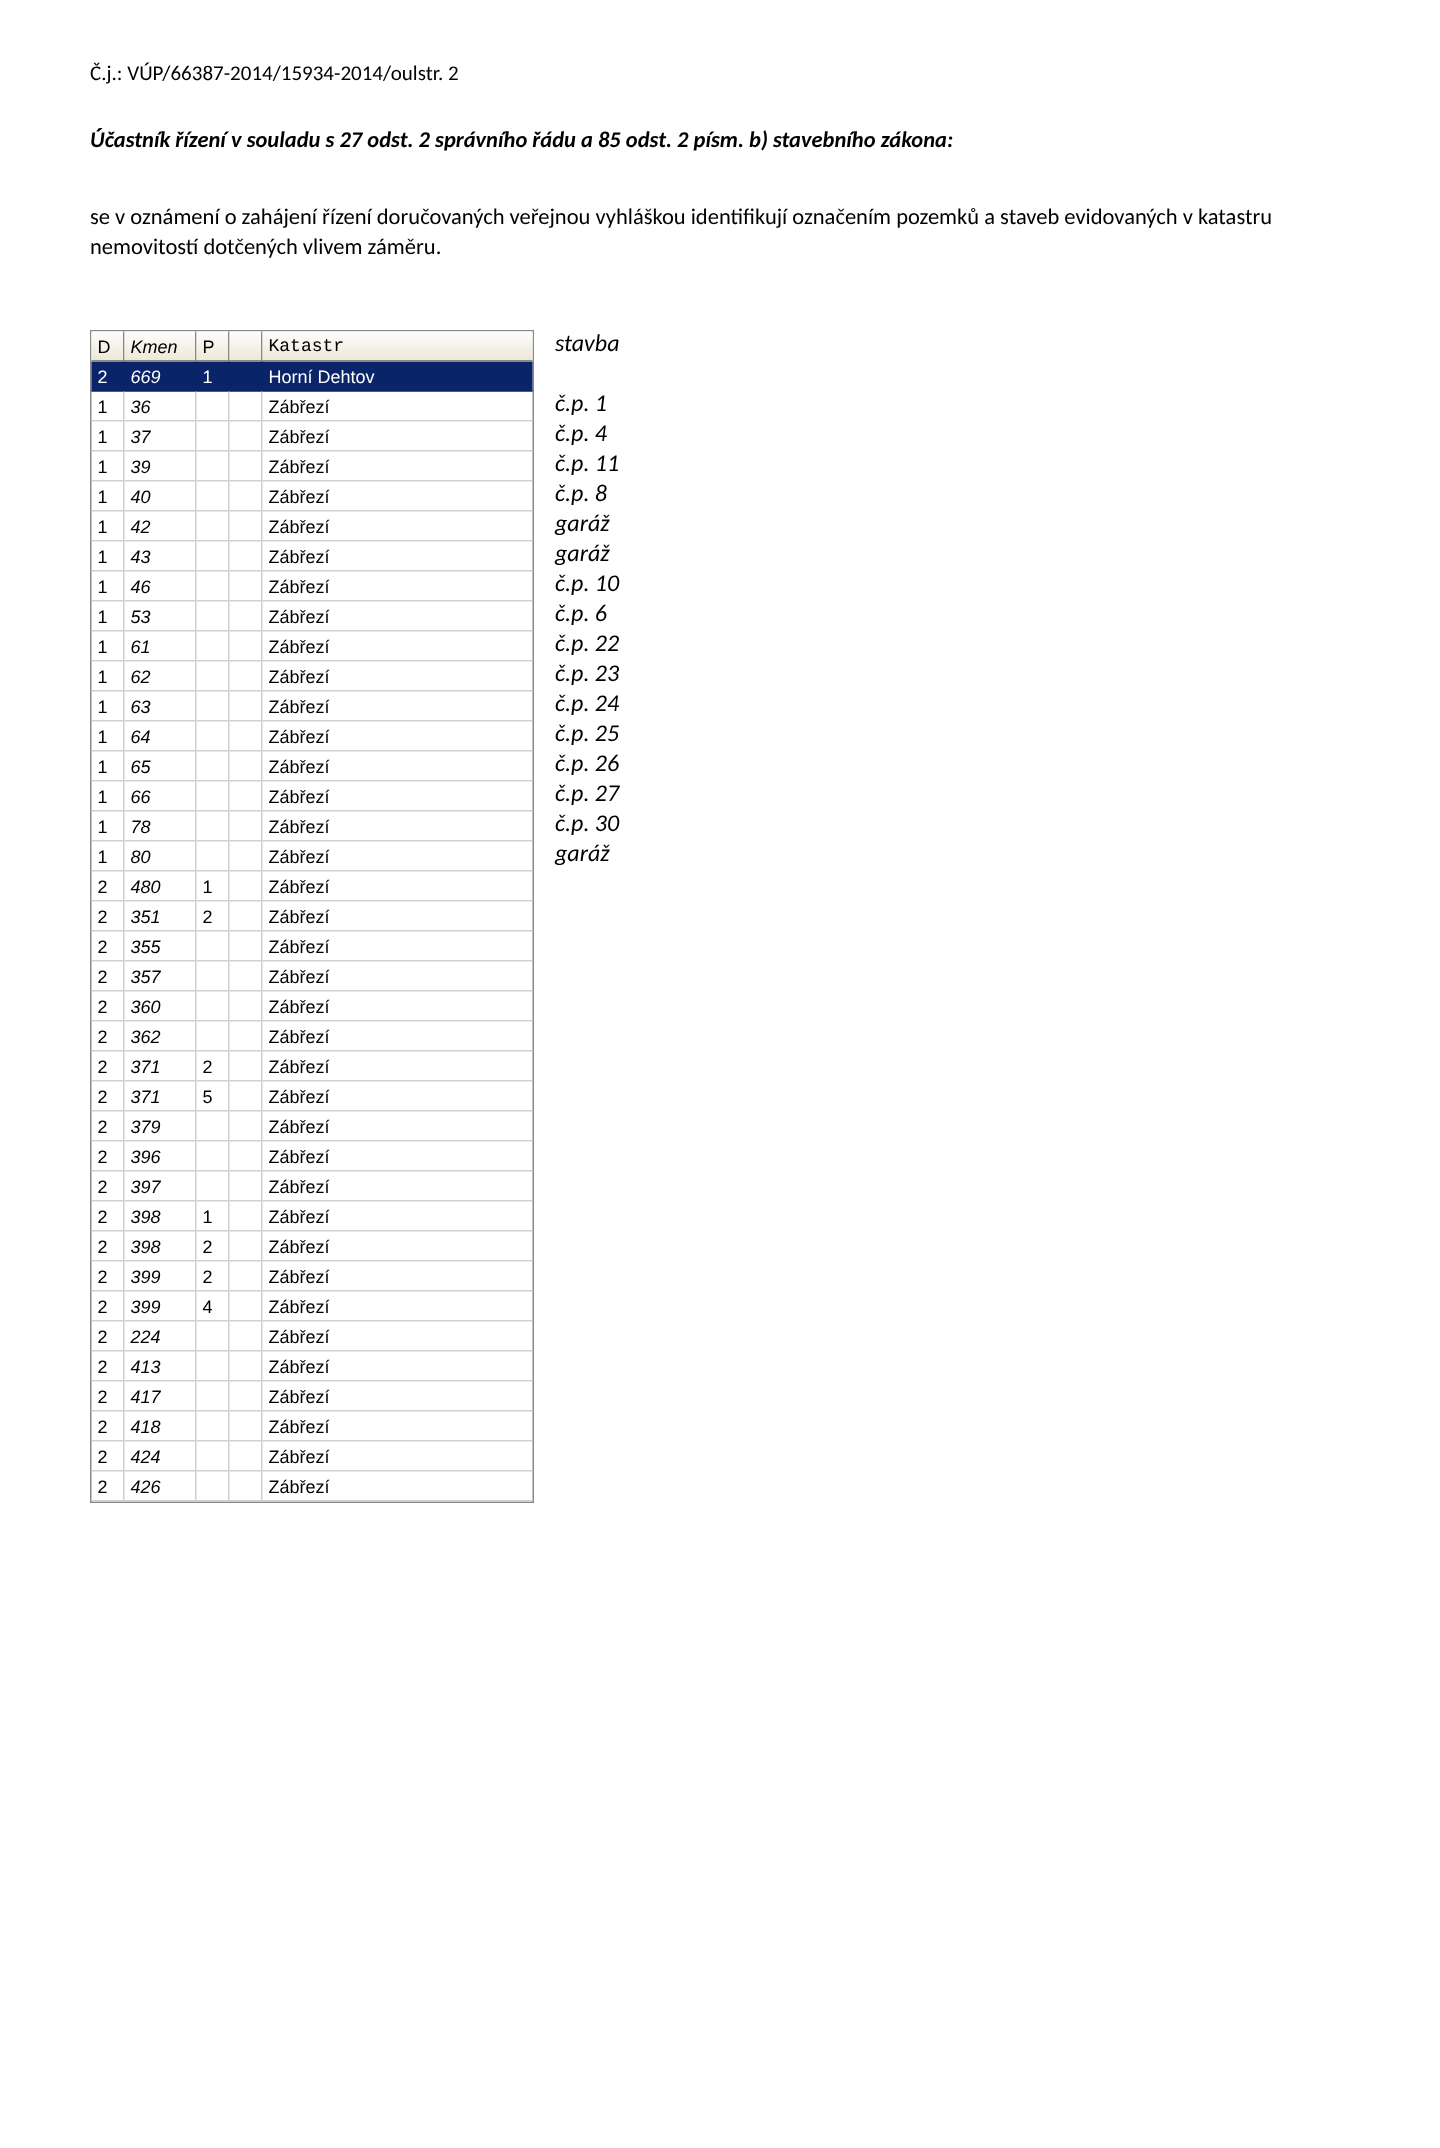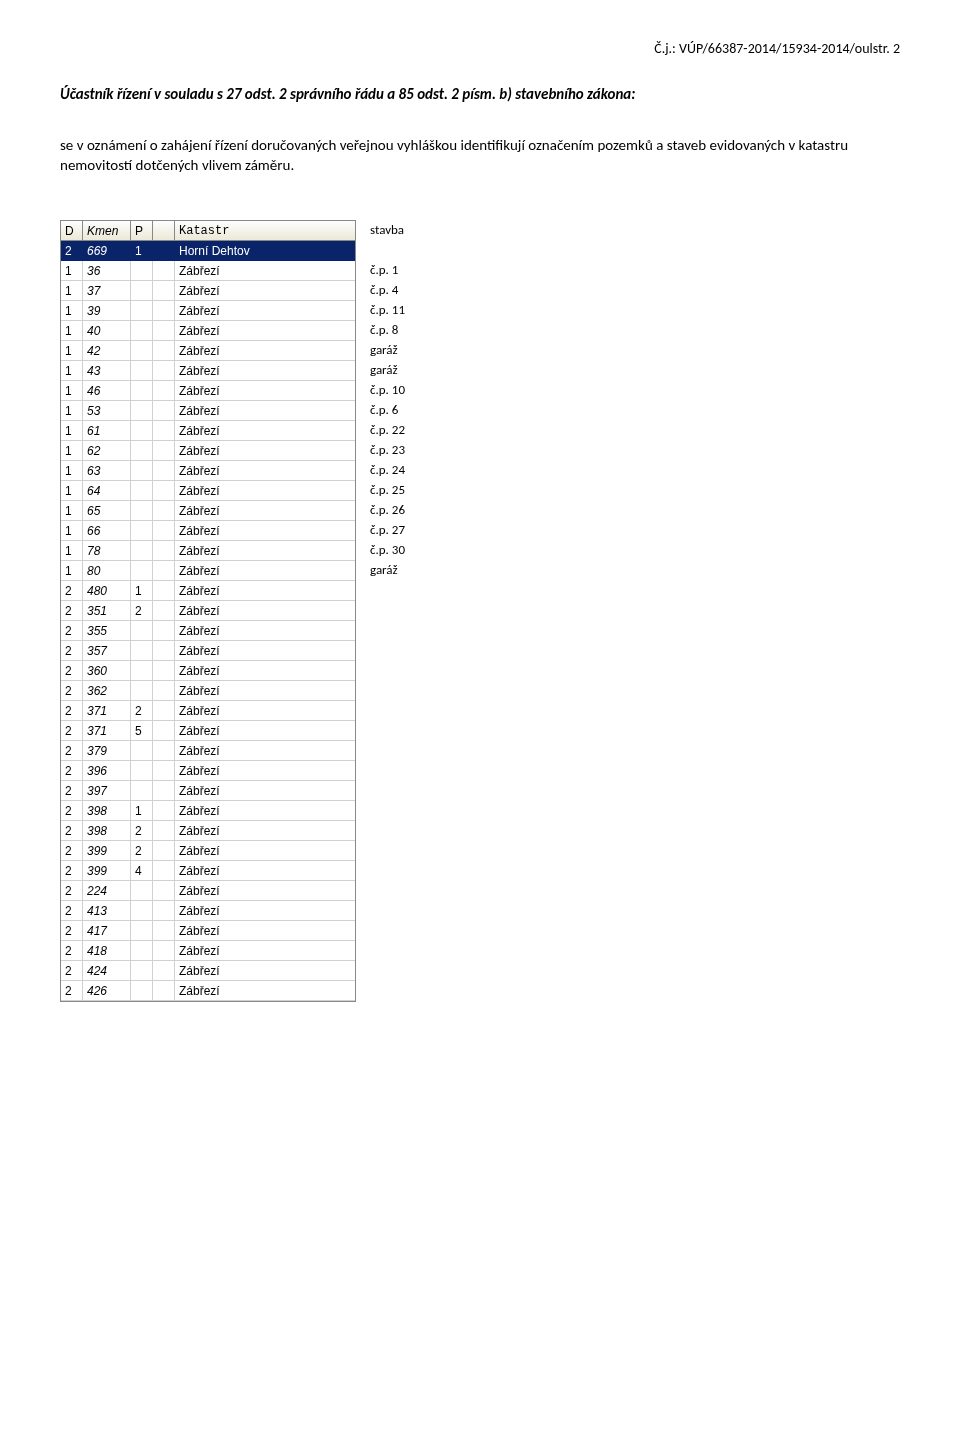--- a/index.html
+++ b/index.html
@@ -7,21 +7,21 @@
     margin: 0;
     padding: 40px 60px;
     font-family: Calibri, "Segoe UI", Arial, sans-serif;
     font-size: 15px;
     color: #000;
     background: #fff;
     width: 960px;
   }
   .header-line {
     display: flex;
-    justify-content: flex-end;
+    justify-content: flex-start;
     font-size: 14px;
     margin-bottom: 28px;
   }
   .bold { font-weight: bold; }
   .para1 { font-size: 15px; margin-bottom: 32px; font-style: italic; }
   .para2 { font-size: 15px; margin-bottom: 44px; line-height: 1.35; }
 
   .columns {
     display: flex;
     align-items: flex-start;
@@ -70,22 +70,23 @@
   .grid-row.selected .gcell { border-right-color: #0a246a; border-bottom-color: #0a246a; }
 
   .col-d { width: 22px; }
   .col-kmen { width: 48px; font-style: italic; }
   .col-p { width: 22px; }
   .col-gap { width: 22px; }
   .col-katastr { width: 180px; }
 
   
   .labels-col {
-    font-size: 13px;
+    font-size: 16px;
     padding-top: 0;
+    font-style: italic;
   }
   .labels-col .stav-head {
     height: 20px;
     line-height: 20px;
     margin-bottom: 0;
   }
   .labels-col .lab {
     height: 20px;
     line-height: 20px;
     white-space: nowrap;

